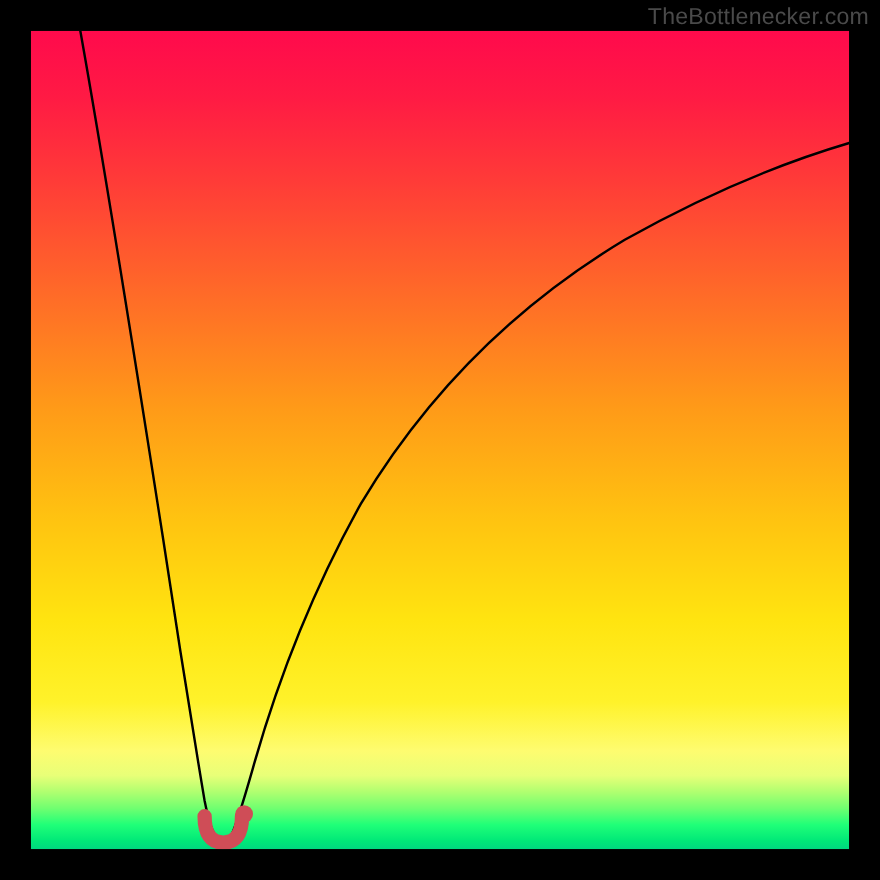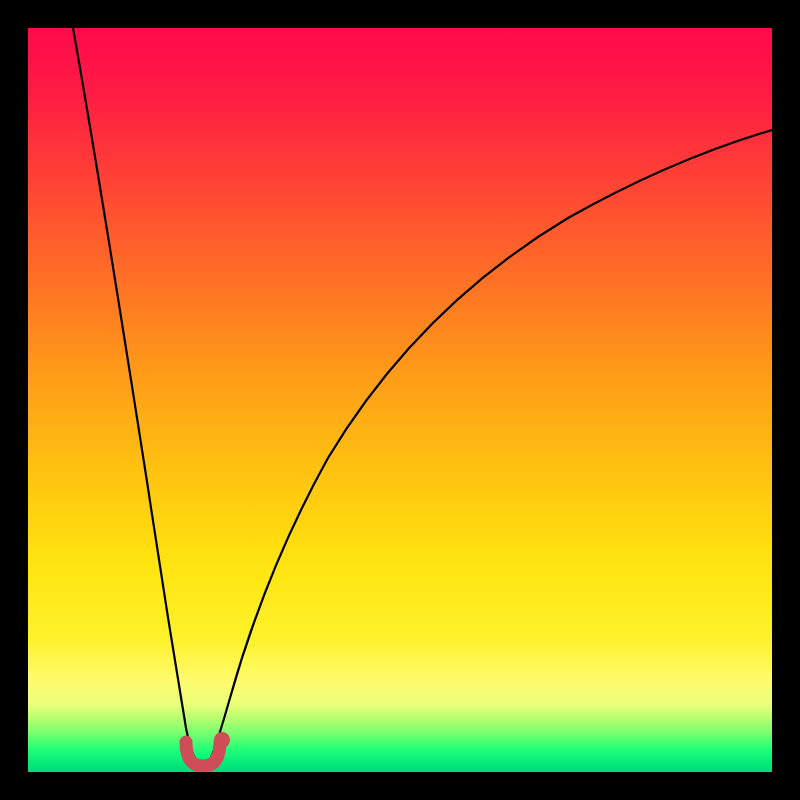--- a/index.html
+++ b/index.html
@@ -88,13 +88,14 @@
                C 360 330, 440 250, 540 190
                C 620 145, 690 118, 744 102" fill="none" stroke="#000" stroke-width="2.2" stroke-linecap="round"></path>
 
       <path d="M 158 714
                Q 158 738, 175 738
                Q 192 738, 192 714" fill="none" stroke="#cf4d57" stroke-width="13" stroke-linecap="round"></path>
       <circle cx="194" cy="712" r="8" fill="#cf4d57"></circle>
     </svg>
   </div>
 
+  <div class="watermark">TheBottlenecker.com</div>
 </div>
 
 </body></html>

